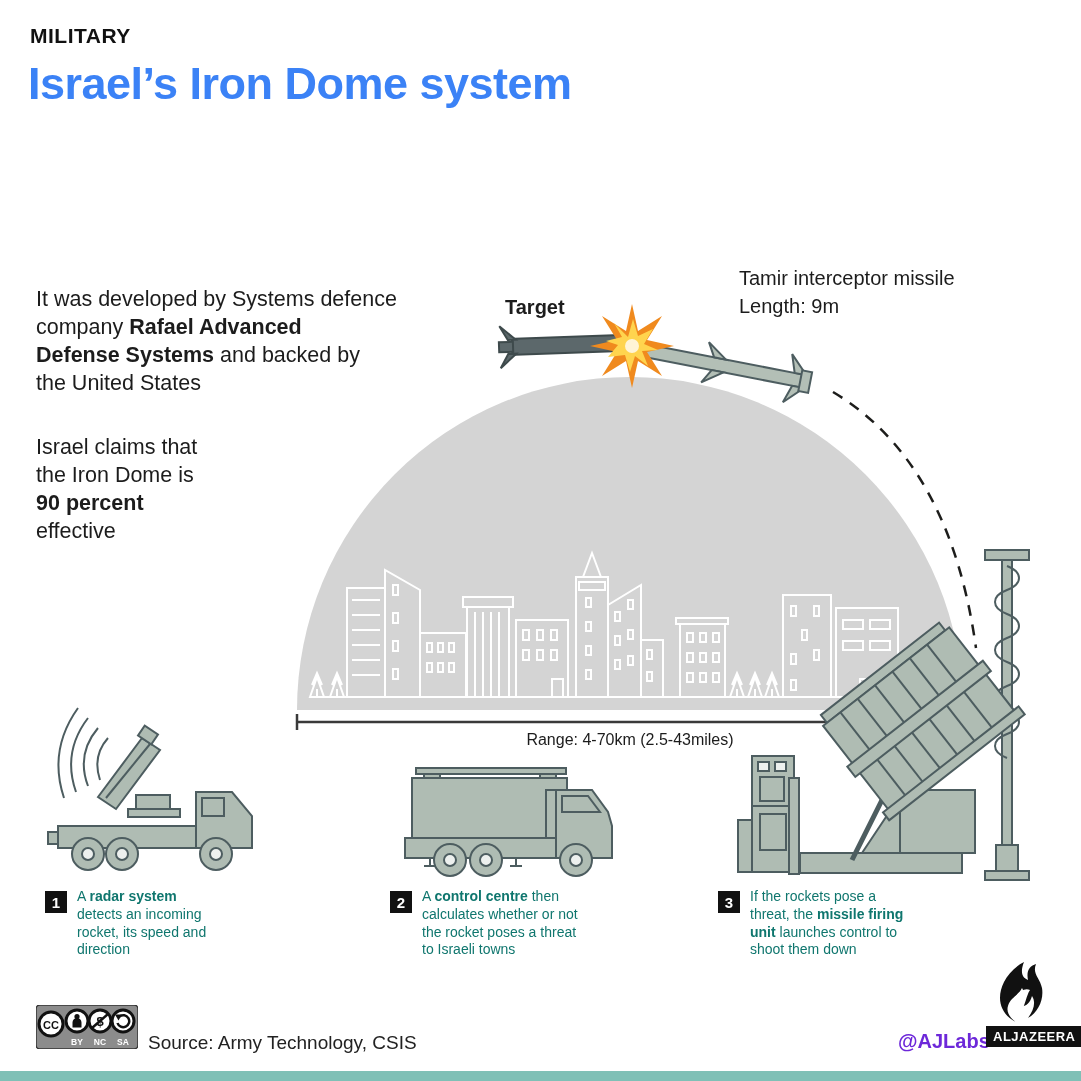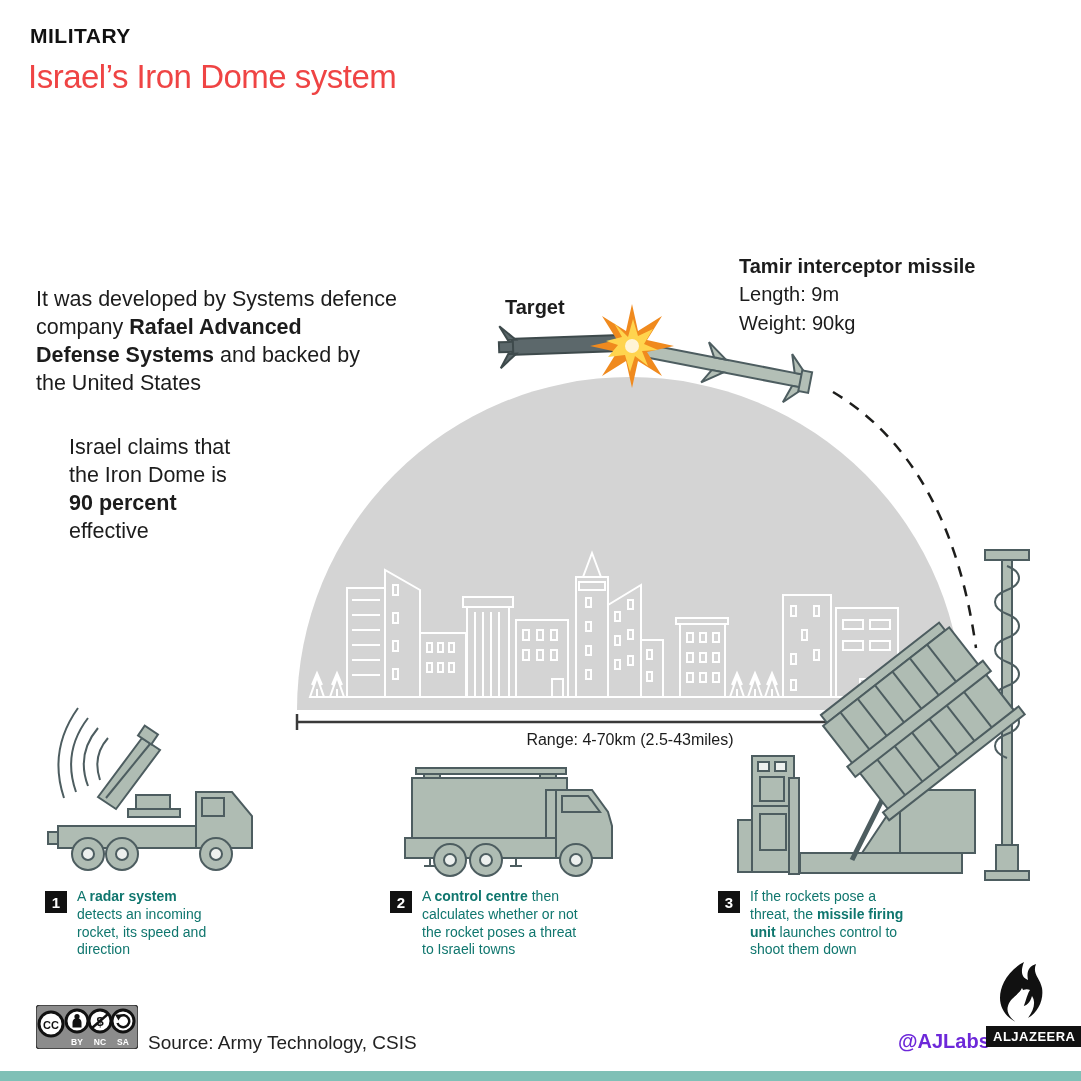--- a/index.html
+++ b/index.html
@@ -2,27 +2,27 @@
 <html><head>
 <meta charset="utf-8">
 <style>
   html,body{margin:0;padding:0;background:#ffffff;}
   #canvas{
     position:relative;width:1081px;height:1081px;background:#ffffff;overflow:hidden;
     font-family:"Liberation Sans","DejaVu Sans",sans-serif;color:#1d1d1b;padding-left:12px;
   }
   .abs{position:absolute;}
   .kicker{font-size:21px;font-weight:800;letter-spacing:.5px;color:#111;}
-  .title{font-size:33px;font-weight:400;color:#ef4444;letter-spacing:-.5px;}
+  .title{font-size:45px;font-weight:700;color:#3b82f6;letter-spacing:-.5px;}
   .subtitle{font-size:25px;line-height:1.38;color:#1c1c1c;white-space:pre-line;}
   .note{font-size:21.5px;line-height:1.3;white-space:pre-line;color:#1c1c1c;}
   .note b,.step-text b{font-weight:700;}
   .label-bold{font-size:20px;font-weight:700;color:#1c1c1c;}
   .missile-info{font-size:20px;line-height:1.42;color:#1c1c1c;}
-  .missile-info .mi-title{font-weight:700;}
+  .missile-info .mi-title{font-weight:400;margin-top:12px;}
   .range-label{font-size:16px;color:#1c1c1c;}
   .step{display:flex;gap:10px;align-items:flex-start;}
   .step-num{
     width:22px;height:22px;background:#111;color:#fff;font-size:15px;font-weight:700;
     display:flex;align-items:center;justify-content:center;flex:0 0 22px;margin-top:3px;
   }
   .step-text{font-size:14px;line-height:1.27;white-space:pre-line;color:#0f766e;}
   .source{font-size:19px;color:#222;}
   .credit{font-size:20px;font-weight:700;color:#6d28d9;}
   .brand-box{
@@ -256,33 +256,32 @@
   <div class="abs title" style="left:28px;top:58px;">Israel’s Iron Dome system</div>
 
 
   <div class="abs note" style="left:36px;top:258px;width:380px;">
     <span>It was developed by Systems defence
 company </span><b>Rafael Advanced
 Defense Systems</b><span> and backed by
 the United States</span>
   </div>
 
-  <div class="abs note" style="left:36px;top:406px;width:240px;margin-left:33px;">
+  <div class="abs note" style="left:36px;top:406px;width:240px;">
     <span>Israel claims that
 the Iron Dome is
 </span><b>90 percent</b><span>
 effective</span>
   </div>
 
   <div class="abs label-bold" style="left:505px;top:296px;">Target</div>
 
   <div class="abs missile-info" style="left:739px;top:252px;">
     <div class="mi-title">Tamir interceptor missile</div>
     <div>Length: 9m</div>
-    <div>Weight: 90kg</div>
   </div>
 
   <div class="abs range-label" style="left:297px;top:731px;width:666px;text-align:center;">Range: 4-70km (2.5-43miles)</div>
 
   <div class="abs step" style="left:45px;top:888px;width:250px;">
     <div class="step-num">1</div>
     <div class="step-text"><span>A </span><b>radar system</b><span>
 detects an incoming
 rocket, its speed and
 direction</span></div>

